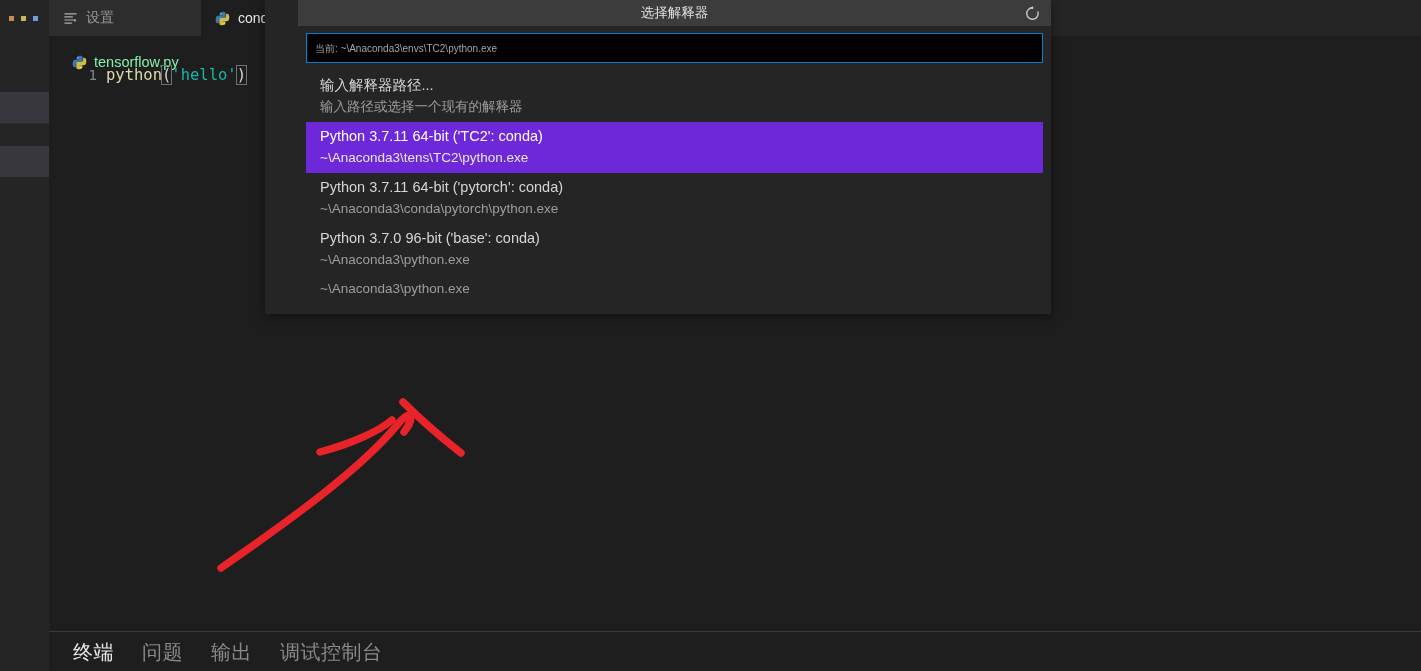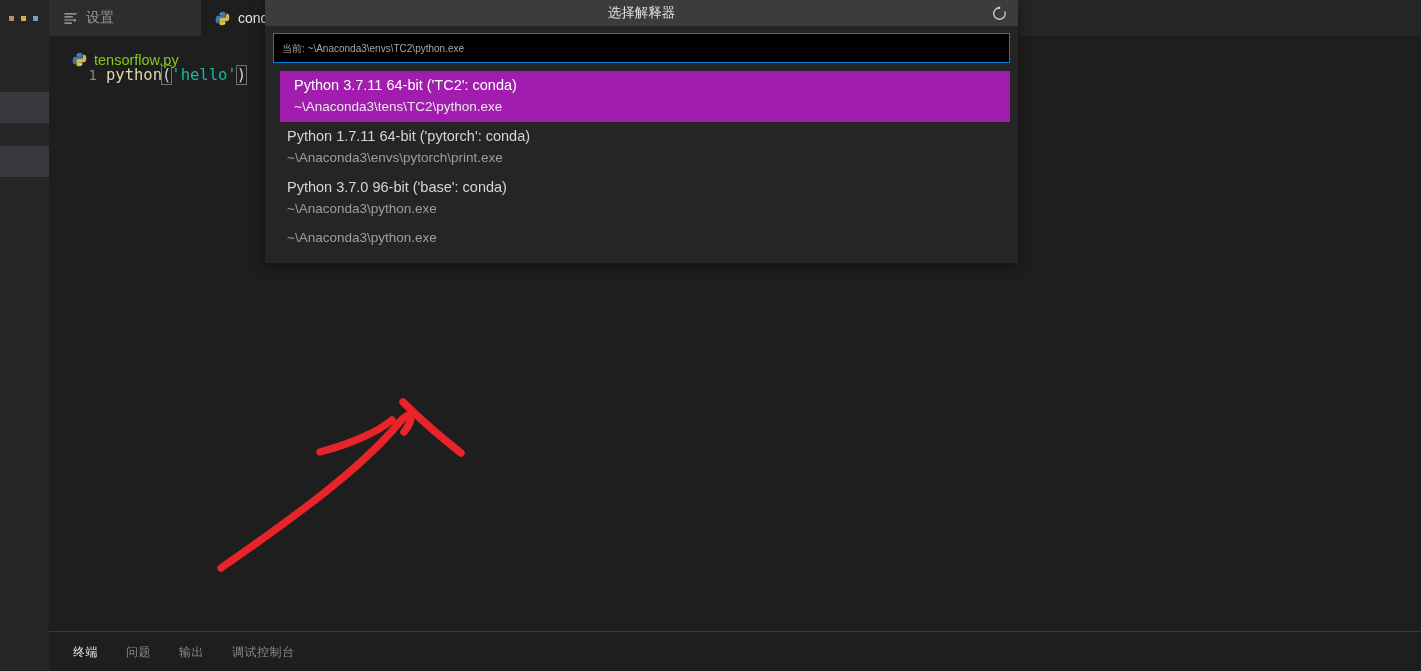--- a/index.html
+++ b/index.html
@@ -91,27 +91,27 @@
   
   .editor {
     position: absolute;
     left: 49px; top: 36px;
     width: 1372px;
     height: 595px;
     background: #1e1e1e;
   }
   .breadcrumb {
     position: absolute;
-    left: 0; top: 16px;
+    left: 0; top: 8px;
     height: 26px;
     display: flex;
-    align-items: flex-start;
+    align-items: flex-end;
     padding-left: 23px;
     font-size: 14.5px;
-    color: #84cc16;
+    color: #86efac;
   }
   .breadcrumb .tab-icon { margin-right: 7px; }
 
   .code-area {
     position: absolute;
     left: 0; top: 28px;
     right: 0;
     font-family: "DejaVu Sans Mono", monospace;
     font-size: 15.5px;
     line-height: 22px;
@@ -153,35 +153,36 @@
   }
   .panel-tabs {
     position: absolute;
     left: 24px; top: 0;
     height: 40px;
     display: flex;
     align-items: center;
     gap: 28px;
   }
   .panel-tab {
-    font-size: 12px;
+    font-size: 20px;
     color: #8a8a8a;
     cursor: pointer;
     letter-spacing: .5px;
   }
   .panel-tab.active { color: #e7e7e7; }
 
   
   .quickpick {
     position: absolute;
     left: 265px; top: 0;
     width: 753px;
     background: #252526;
     box-shadow: 0 3px 12px rgba(0,0,0,.45);
     z-index: 50;
+    padding-left: 33px;
   }
   .qp-titlebar {
     position: relative;
     height: 26px;
     background: #3c3c3c;
     display: flex;
     align-items: center;
     justify-content: center;
   }
   .qp-title {
@@ -213,21 +214,21 @@
     padding: 0 8px;
     outline: none;
   }
   .qp-input::placeholder { color: #a6a6a6; opacity: 1; }
 
   .qp-list { margin-top: 8px; padding-bottom: 10px; }
   .qp-row {
     padding: 3px 14px 5px 14px;
     cursor: pointer;
   }
-  .qp-row.selected { background: #a21caf; margin-left: 7px; }
+  .qp-row.selected { background: #6d28d9; }
   .qp-row-label {
     font-size: 14.5px;
     color: #d6d6d6;
     line-height: 22px;
     display: flex;
     align-items: center;
   }
   .qp-row.selected .qp-row-label { color: #ffffff; }
   .qp-row-desc {
     font-size: 13.5px;
@@ -309,29 +310,33 @@
           <path d="M8.6 1.2 L8.6 4.1 L5.8 2.6 Z" fill="#cfcfcf"></path>
         </svg>
       </span>
     </div>
 
     <div class="qp-body">
       <input class="qp-input" type="text" spellcheck="false" placeholder="当前: ~\Anaconda3\envs\TC2\python.exe" style="">
 
       <div class="qp-list">
 
+        <div class="qp-row">
+          <div class="qp-row-label">输入解释器路径...</div>
+          <div class="qp-row-desc">输入路径或选择一个现有的解释器</div>
+        </div>
 
         <div class="qp-row selected">
           <div class="qp-row-label">Python 3.7.11 64-bit ('TC2': conda)</div>
           <div class="qp-row-desc">~\Anaconda3\tens\TC2\python.exe</div>
         </div>
 
         <div class="qp-row">
-          <div class="qp-row-label">Python 1.7.11 64-bit ('pytorch': conda)</div>
-          <div class="qp-row-desc">~\Anaconda3\envs\pytorch\print.exe</div>
+          <div class="qp-row-label">Python 3.7.11 64-bit ('pytorch': conda)</div>
+          <div class="qp-row-desc">~\Anaconda3\conda\pytorch\python.exe</div>
         </div>
 
         <div class="qp-row">
           <div class="qp-row-label">Python 3.7.0 96-bit ('base': conda)</div>
           <div class="qp-row-desc">~\Anaconda3\python.exe</div>
         </div>
 
         <div class="qp-row">
           <div class="qp-row-desc">~\Anaconda3\python.exe</div>
         </div>

